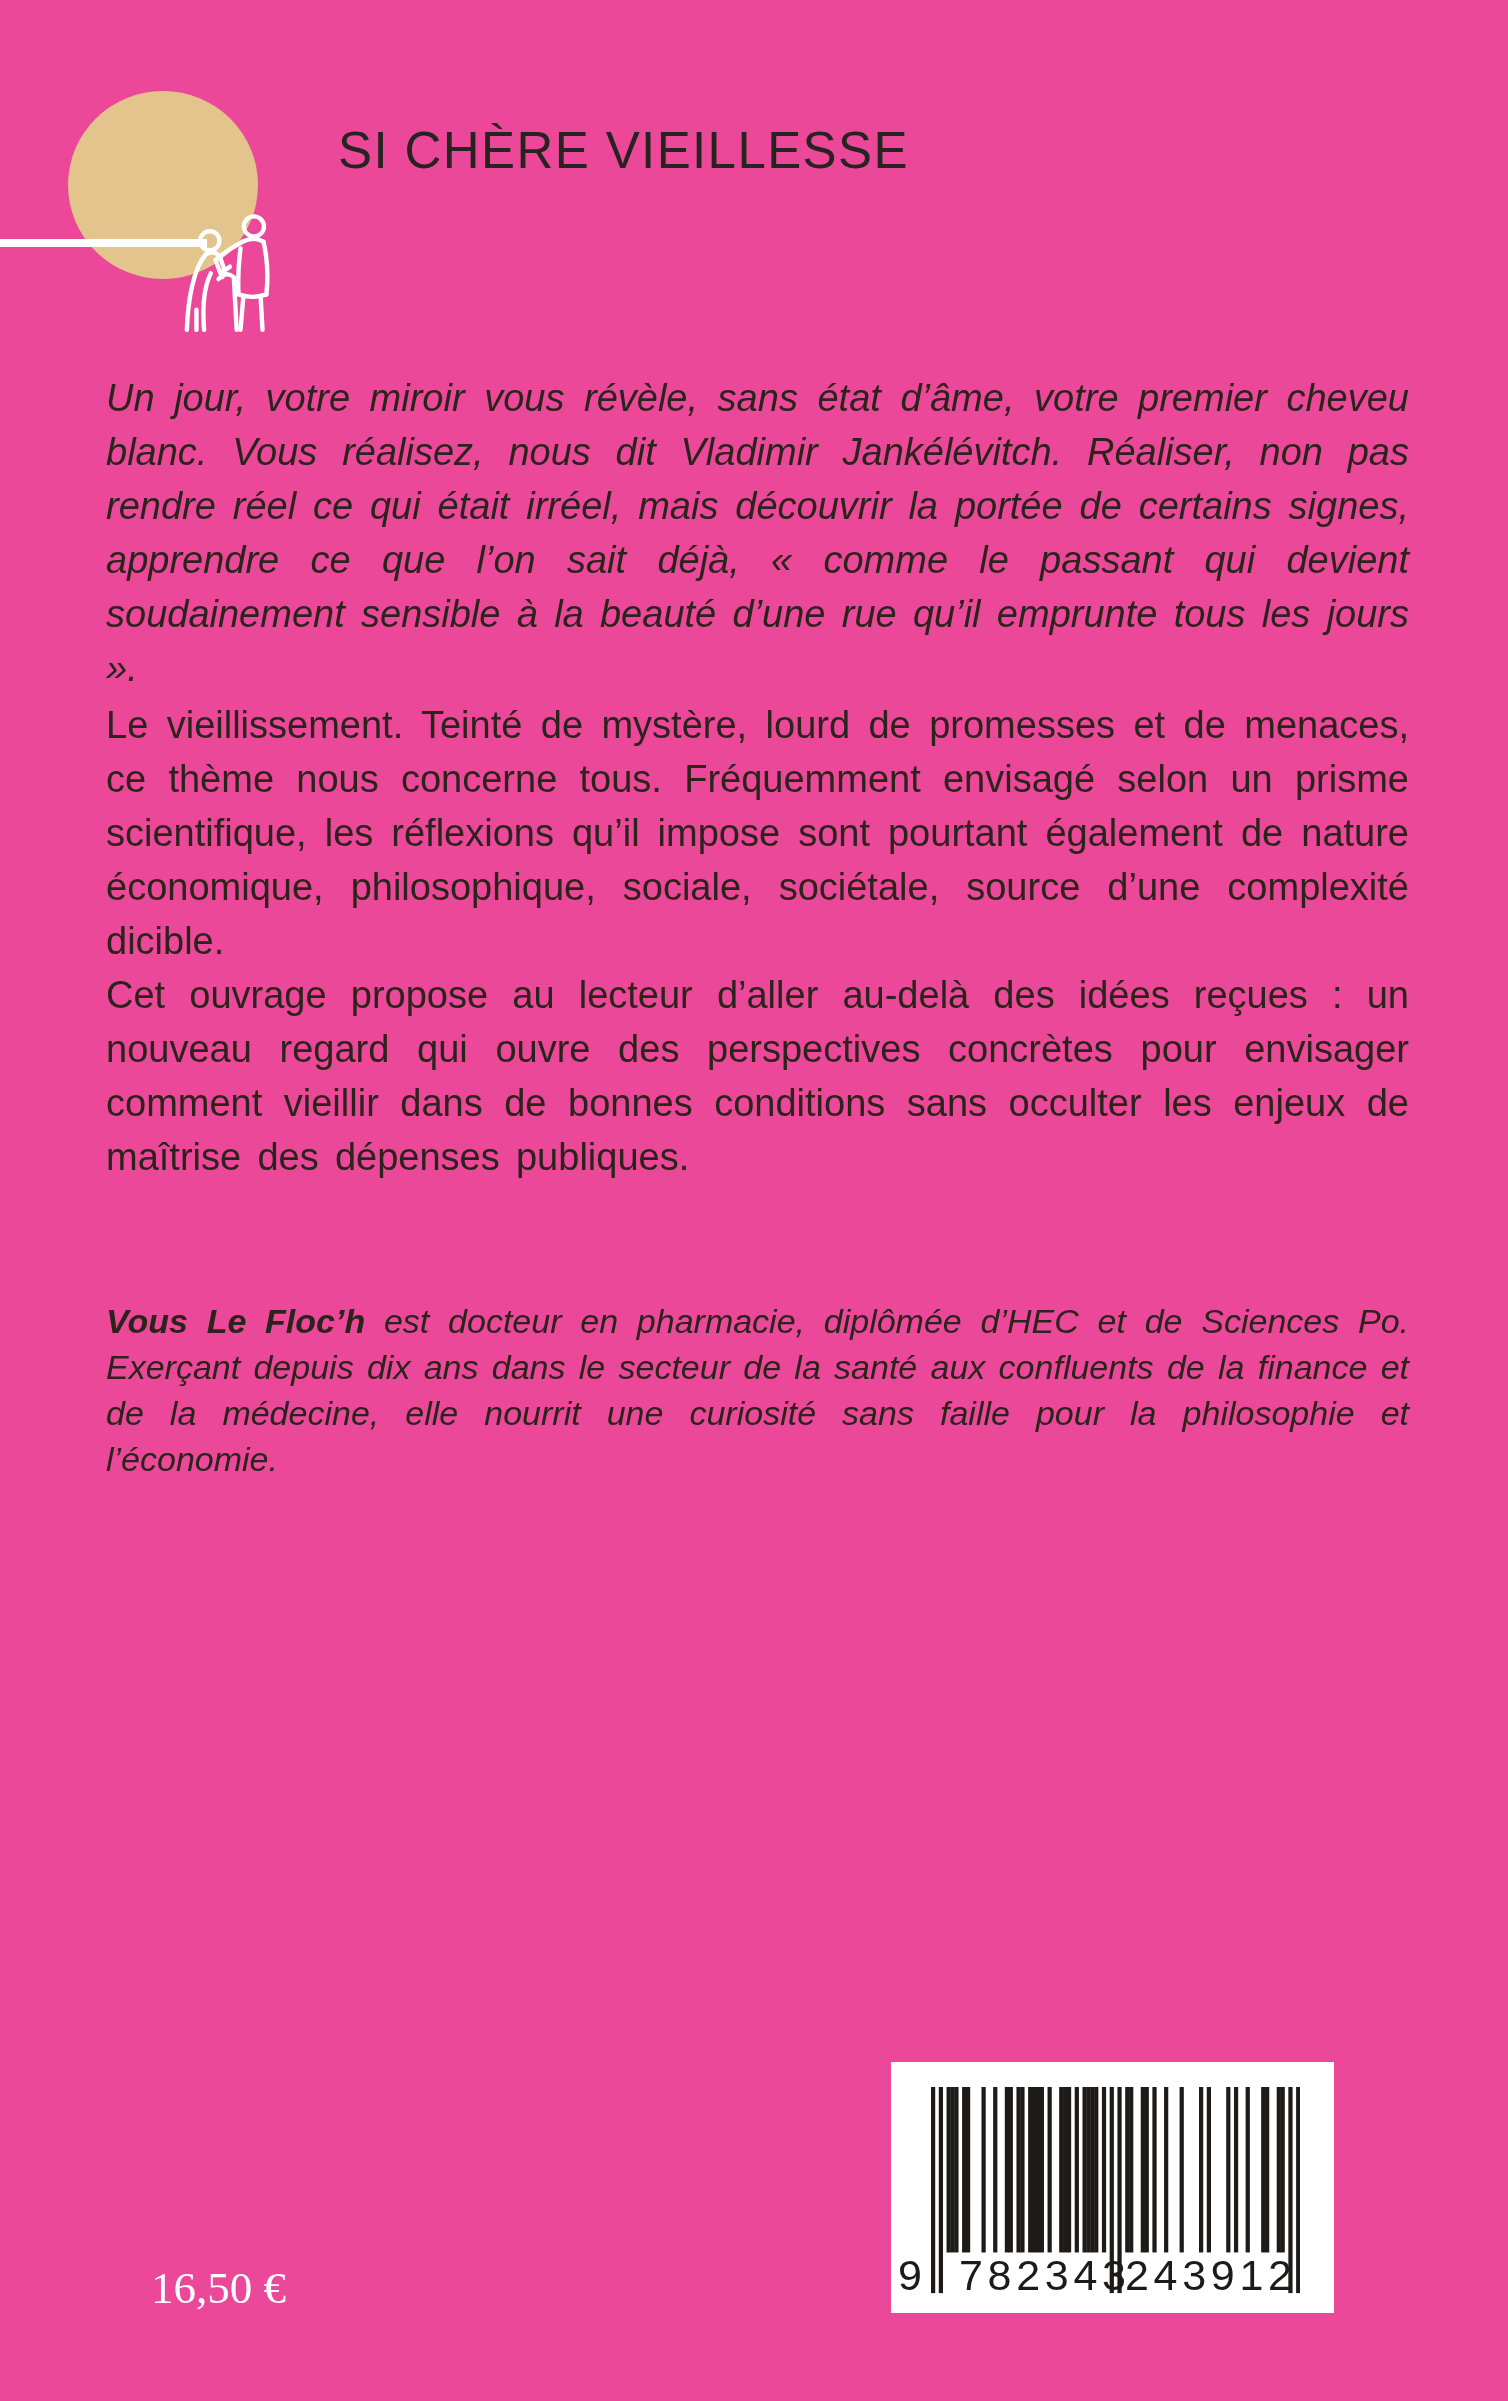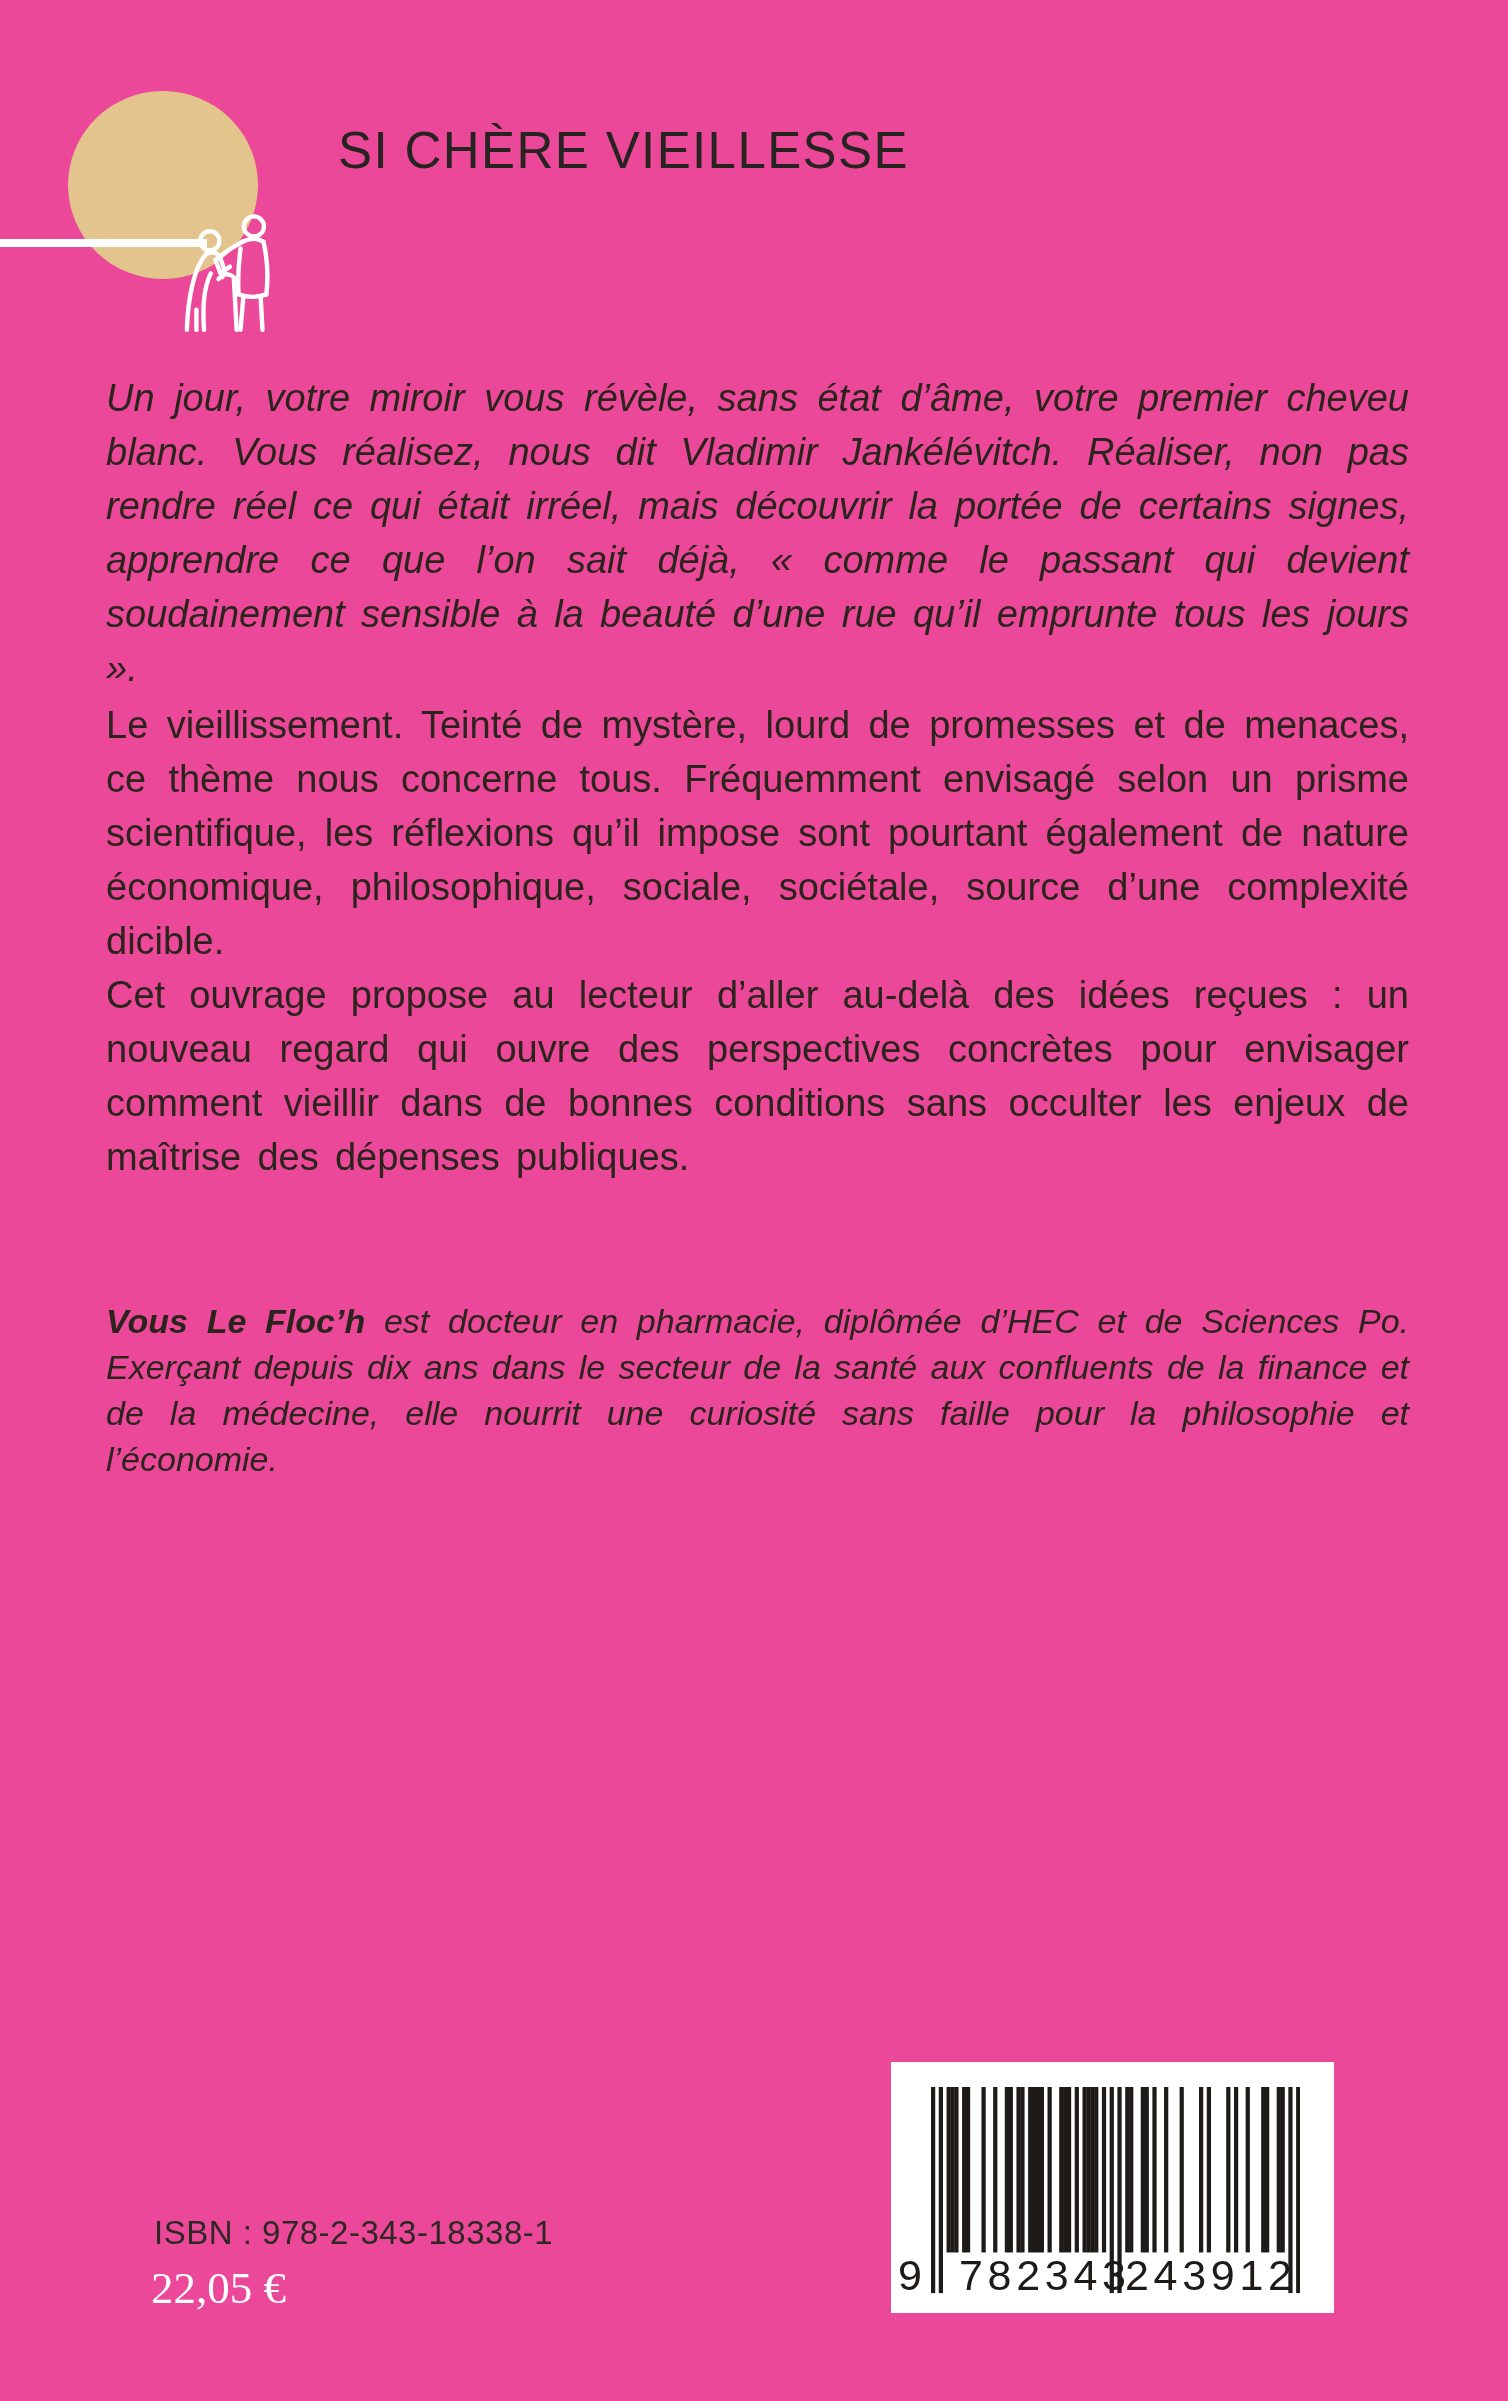--- a/index.html
+++ b/index.html
@@ -103,22 +103,21 @@
 
   <p class="quote">Un jour, votre miroir vous révèle, sans état d’âme, votre premier cheveu blanc. Vous réalisez, nous dit Vladimir Jankélévitch. Réaliser, non pas rendre réel ce qui était irréel, mais découvrir la portée de certains signes, apprendre ce que l’on sait déjà, « comme le passant qui devient soudainement sensible à la beauté d’une rue qu’il emprunte tous les jours ».</p>
 
   <div class="synopsis">
     <p>Le vieillissement. Teinté de mystère, lourd de promesses et de menaces, ce thème nous concerne tous. Fréquemment envisagé selon un prisme scientifique, les réflexions qu’il impose sont pourtant également de nature économique, philosophique, sociale, sociétale, source d’une complexité dicible.</p>
     <p>Cet ouvrage propose au lecteur d’aller au-delà des idées reçues : un nouveau regard qui ouvre des perspectives concrètes pour envisager comment vieillir dans de bonnes conditions sans occulter les enjeux de maîtrise des dépenses publiques.</p>
   </div>
 
   <p class="bio"><strong>Vous Le Floc’h</strong><span> est docteur en pharmacie, diplômée d’HEC et de Sciences Po. Exerçant depuis dix ans dans le secteur de la santé aux confluents de la finance et de la médecine, elle nourrit une curiosité sans faille pour la philosophie et l’économie.</span></p>
 
-  <div class="isbn">ISBN : 978-2-343-18338-1</div>
-  <div class="price">22,05 €</div>
+  <div class="price">16,50 €</div>
 
   <div class="barcode-box">
     <svg class="barcode-bars" viewBox="0 0 390 220" preserveAspectRatio="none" xmlns="http://www.w3.org/2000/svg">
         <rect x="0.00" y="0" width="4.46" height="218"></rect>
         <rect x="8.21" y="0" width="4.46" height="218"></rect>
         <rect x="16.42" y="0" width="4.46" height="175"></rect>
         <rect x="20.53" y="0" width="4.46" height="175"></rect>
         <rect x="24.63" y="0" width="4.46" height="175"></rect>
         <rect x="32.84" y="0" width="4.46" height="175"></rect>
         <rect x="36.95" y="0" width="4.46" height="175"></rect>

